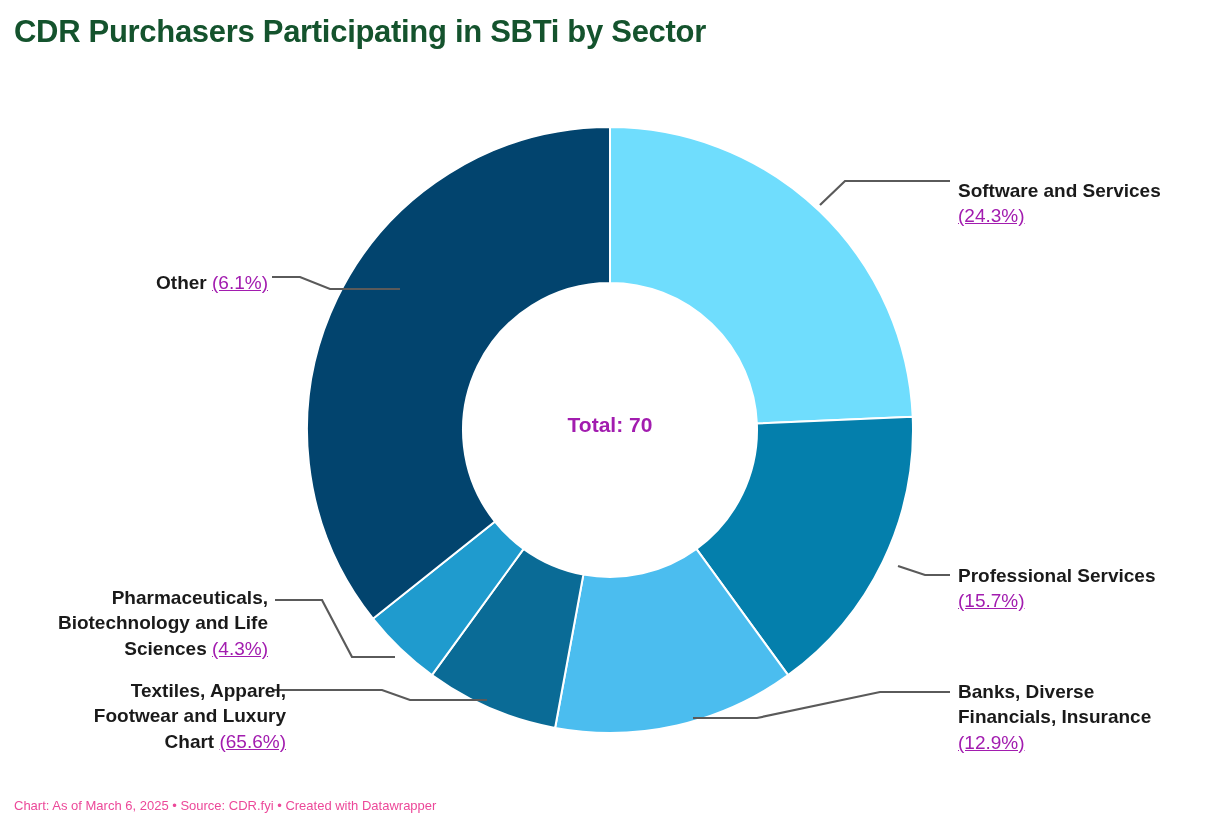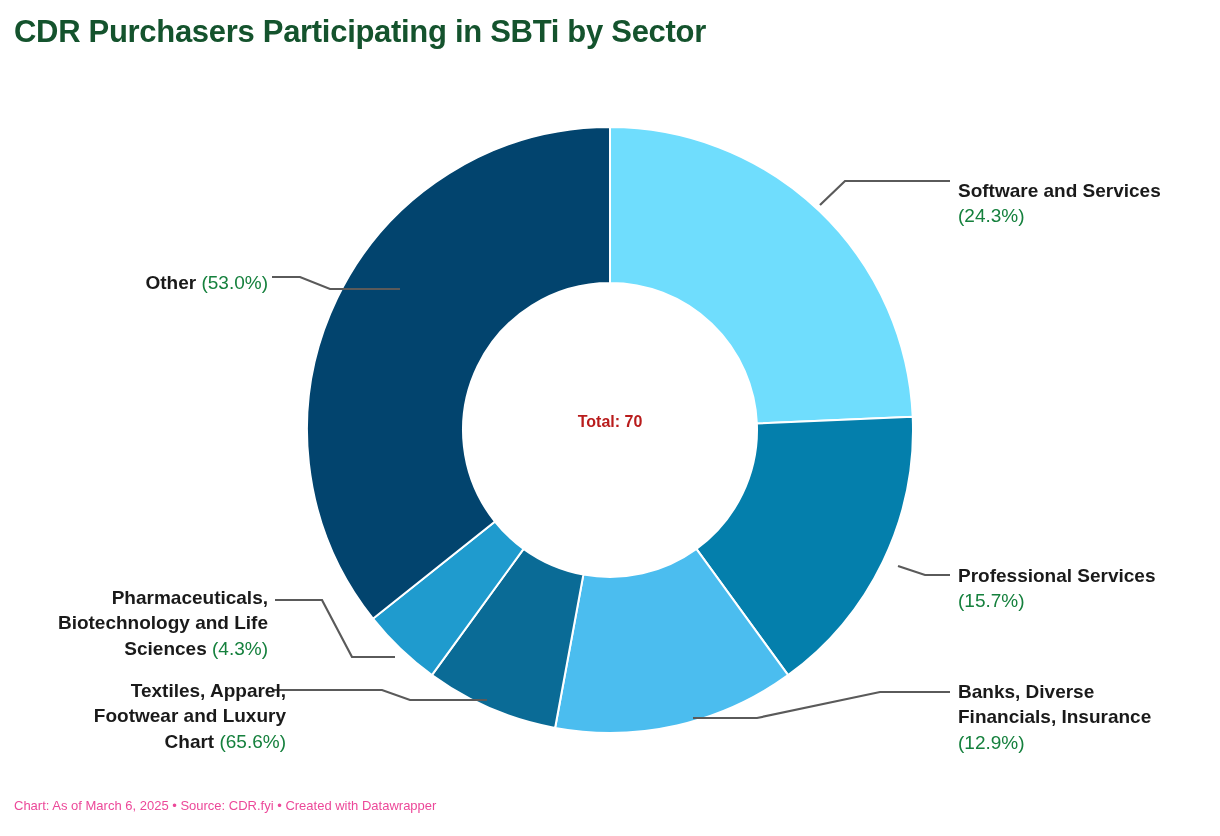--- a/index.html
+++ b/index.html
@@ -35,33 +35,33 @@
 
   .slice-path { stroke: #ffffff; stroke-width: 2; }
   .leader-line { fill: none; stroke: #5a5a5a; stroke-width: 2.2; }
 
   .center-total {
     position: absolute;
     left: 510px;
     top: 413px;
     width: 200px;
     text-align: center;
-    font-size: 16px;
+    font-size: 21px;
     font-weight: bold;
-    color: #b91c1c;
+    color: #a21caf;
   }
 
   .callout {
     position: absolute;
     font-size: 19px;
     line-height: 1.33;
     color: #1a1a1a;
   }
   .callout .nm { font-weight: bold; }
-  .callout .pc { font-weight: normal; color: #15803d; }
+  .callout .pc { font-weight: normal; color: #a21caf; text-decoration: underline; }
   .callout.right { text-align: left; }
   .callout.left  { text-align: right; }
 
   #lbl-software   { left: 958px; top: 178px; width: 250px; }
   #lbl-profserv   { left: 958px; top: 563px; width: 250px; }
   #lbl-banks      { left: 958px; top: 679px; width: 250px; }
   #lbl-other      { left: 20px;  top: 270px; width: 248px; }
   #lbl-pharma     { left: 18px;  top: 585px; width: 250px; }
   #lbl-textiles   { left: 36px;  top: 678px; width: 250px; }
 
@@ -123,21 +123,21 @@
 </div>
 
 <div class="callout right" id="lbl-banks">
   <span class="nm">Banks, Diverse</span><br>
   <span class="nm">Financials, Insurance</span><br>
   <span class="pc">(12.9%)</span>
 </div>
 
 <div class="callout left" id="lbl-other">
   <span class="nm">Other</span>
-  <span class="pc">(53.0%)</span>
+  <span class="pc">(6.1%)</span>
 </div>
 
 <div class="callout left" id="lbl-pharma">
   <span class="nm">Pharmaceuticals,</span><br>
   <span class="nm">Biotechnology and Life</span><br>
   <span class="nm">Sciences</span>
   <span class="pc">(4.3%)</span>
 </div>
 
 <div class="callout left" id="lbl-textiles">

